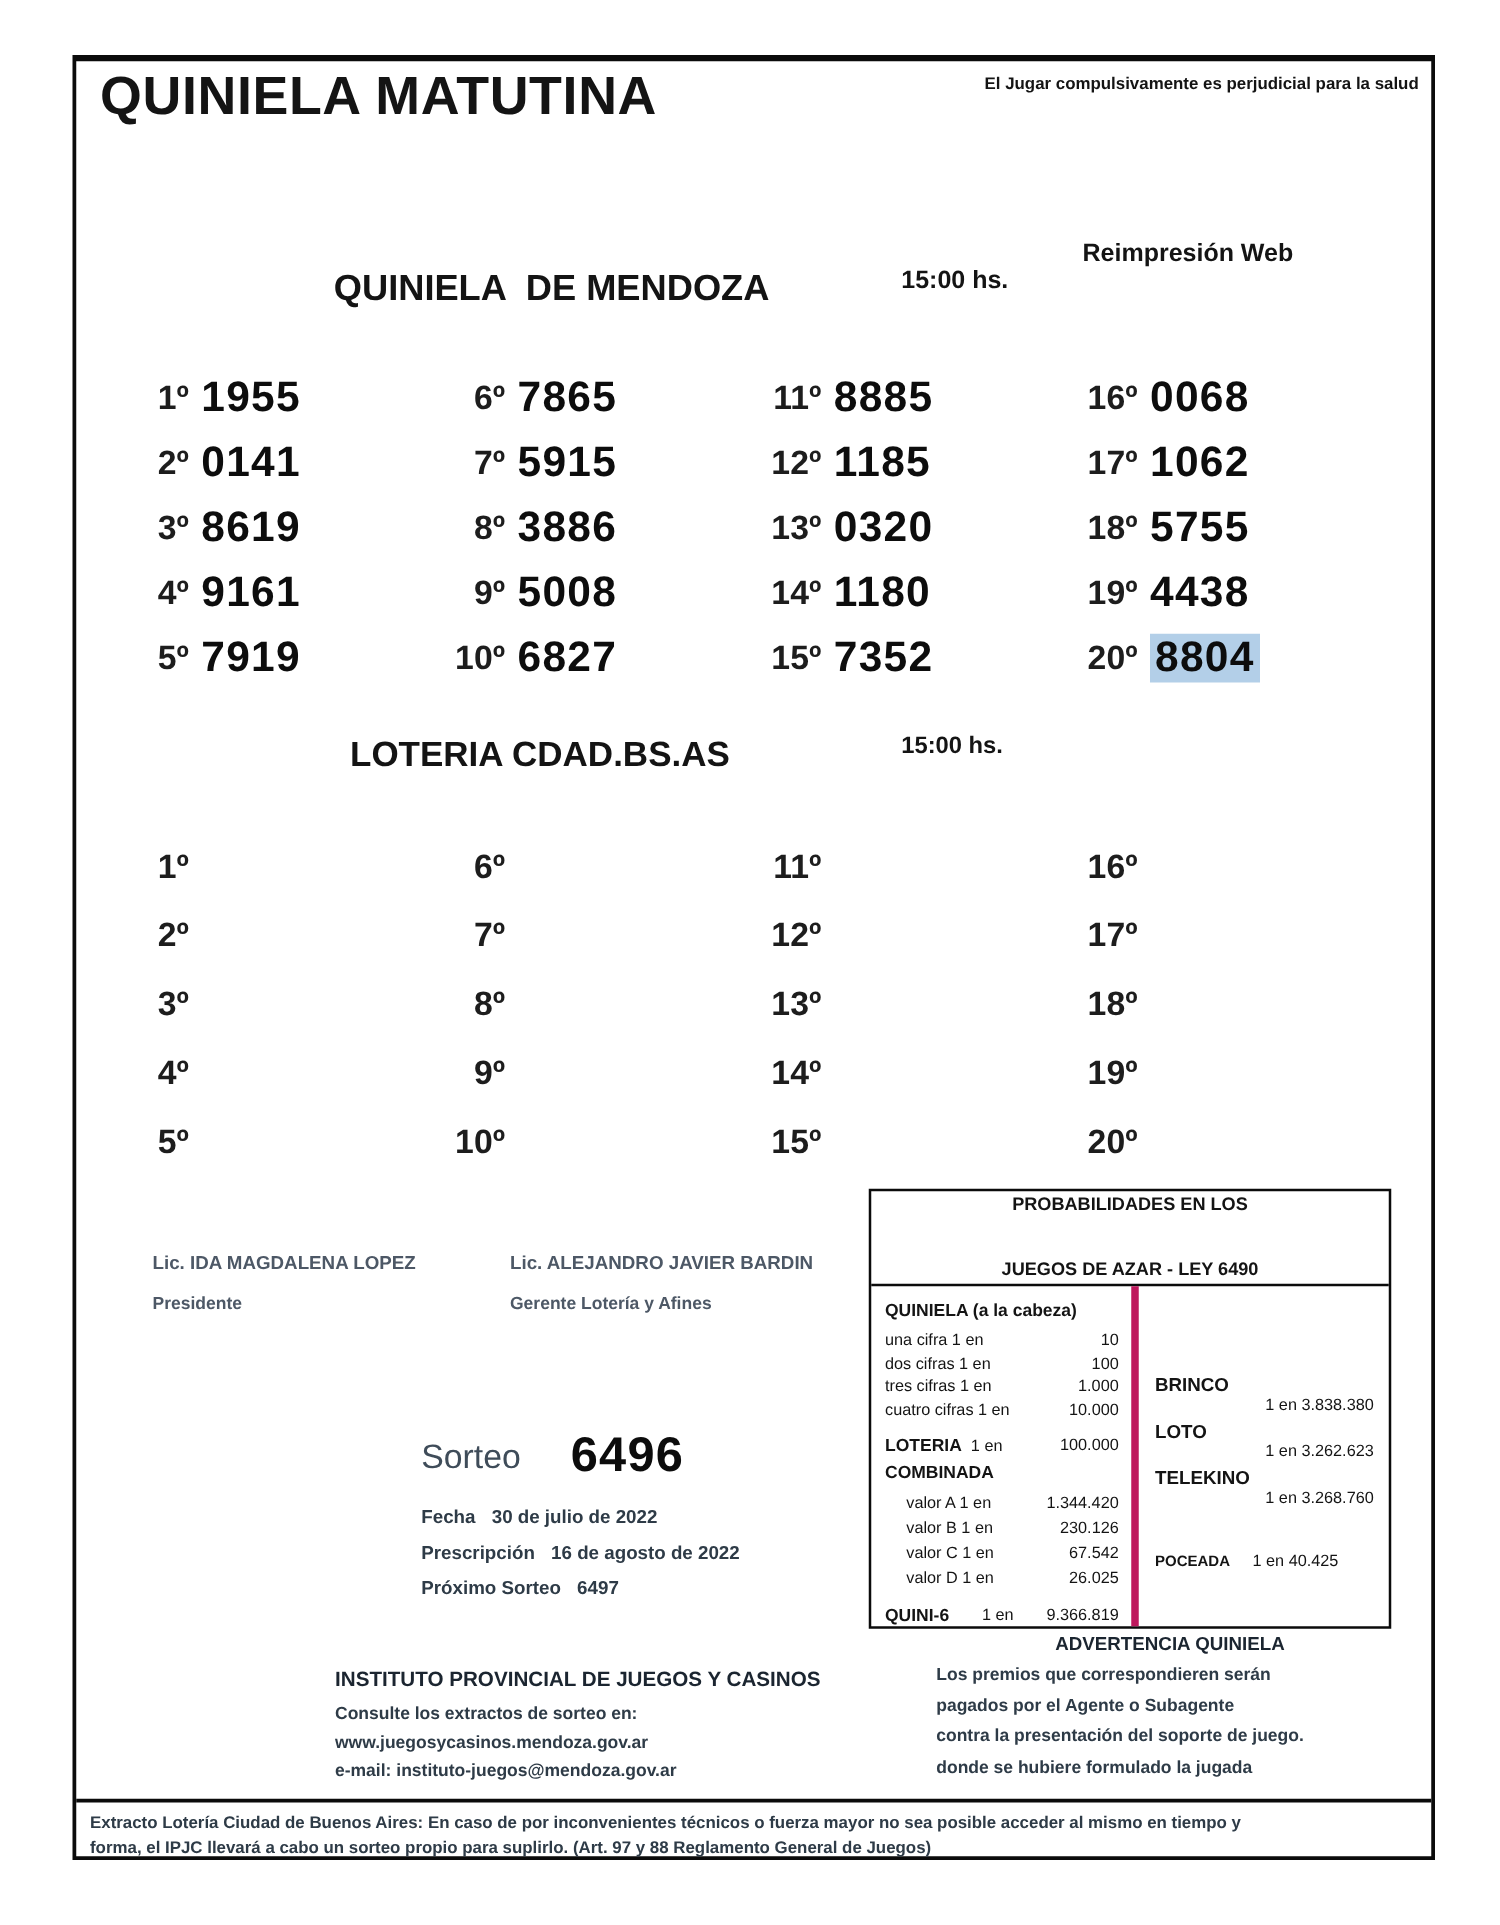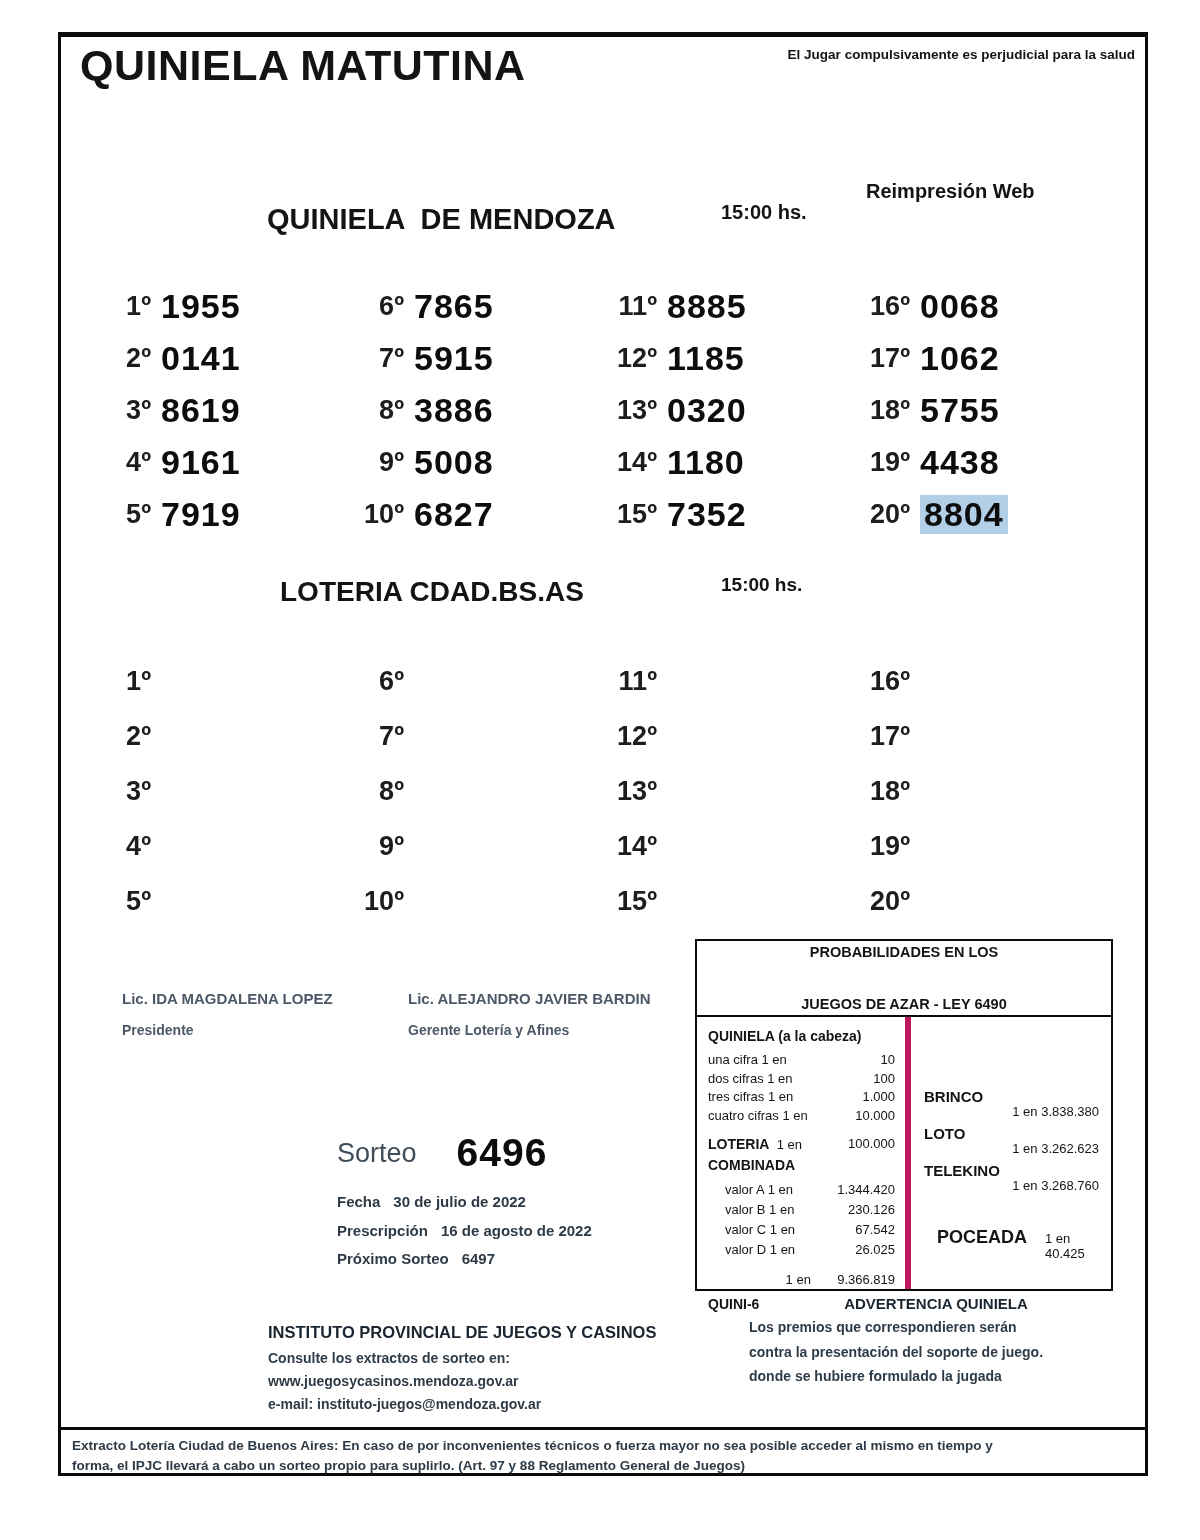--- a/index.html
+++ b/index.html
@@ -3,21 +3,21 @@
 <meta charset="utf-8">
 <style>
   * { box-sizing: border-box; }
   html,body { margin:0; padding:0; background:#fff; }
   .page {
     position:relative; width:1200px; height:1540px; background:#fff;
     font-family:"Liberation Sans","DejaVu Sans",sans-serif; color:#141414;
     overflow:hidden;
   }
   .main-box {
-    position:absolute; left:58px; top:32px; width:1090px; height:1444px;
+    position:absolute; left:58px; top:44px; width:1090px; height:1444px;
     border:3px solid #0b0b0b; border-top-width:5px; background:#fff;
   }
   .doc-title { position:absolute; left:19px; top:4px; font-size:43px; font-weight:700; letter-spacing:0.5px; }
   .warning   { position:absolute; right:10px; top:10px; font-size:13.5px; font-weight:700; }
 
   .sec-title { position:absolute; font-weight:700; }
   .t-mendoza { left:206px; top:166px; font-size:29px; white-space:pre; }
   .t-mendoza-time { left:660px; top:164px; font-size:20px; }
   .t-reprint { left:805px; top:143px; font-size:20px; }
   .t-bsas { left:219px; top:539px; font-size:28px; }
@@ -43,25 +43,25 @@
   .prob-cols { display:flex; height:272px; }
   .prob-left { width:214px; border-right:6px solid #be185d; padding:11px 10px 0 11px; font-size:13px; }
   .prob-right { flex:1; padding:72px 12px 0 13px; font-size:13px; }
   .q-head { font-weight:700; font-size:14px; margin-bottom:7px; }
   .p-row { display:flex; justify-content:space-between; line-height:18.5px; }
   .p-row.indent { padding-left:17px; line-height:20px; }
   .loteria-row { margin-top:9px; line-height:20px; }
   .loteria-row b { font-size:14px; }
   .comb-head { font-weight:700; font-size:14px; margin-top:2px; margin-bottom:7px; }
   .quini-row { margin-top:11px; }
-  .quini-row .qlabel { font-weight:700; font-size:14px;margin-top:24px; }
+  .quini-row .qlabel { font-weight:700; font-size:14px; }
   .game-name { font-weight:700; font-size:15px; line-height:16px; }
   .game-val  { text-align:right; line-height:14px; margin-bottom:7px; }
   .game-inline { display:flex; gap:18px; align-items:baseline; margin-top:36px; }
-  .game-inline .game-name { font-size:18px;margin-left:13px; }
+  .game-inline .game-name { font-size:12px; }
 
   .draw-info { position:absolute; left:276px; top:1094px; }
   .sorteo-row { display:flex; align-items:center; }
   .sorteo-label { font-size:27px; color:#3f4c59; }
   .sorteo-num { font-size:39px; font-weight:700; margin-left:40px; color:#0c0c0c; letter-spacing:1px; }
   .info-rows { margin-top:13px; font-size:15px; font-weight:700; color:#2e3b47; line-height:28.5px; }
   .info-row .lab { margin-right:13px; }
 
   .institute { position:absolute; left:207px; top:1286px; color:#2e3b47; }
   .inst-title { font-size:16.5px; font-weight:700; color:#1b2530; }
@@ -338,20 +338,21 @@
     <div class="institute">
       <div class="inst-title">INSTITUTO PROVINCIAL DE JUEGOS Y CASINOS</div>
       <div class="inst-line first">Consulte los extractos de sorteo en:</div>
       <div class="inst-line">www.juegosycasinos.mendoza.gov.ar</div>
       <div class="inst-line">e-mail:  instituto-juegos@mendoza.gov.ar</div>
     </div>
 
     <div class="advert">
       <div class="advert-title">ADVERTENCIA QUINIELA</div>
       <div class="advert-line first">Los premios que correspondieren serán</div>
+      <div class="advert-line">pagados por el Agente o Subagente</div>
       <div class="advert-line">contra la presentación del soporte de juego.</div>
       <div class="advert-line">donde se hubiere formulado la jugada</div>
     </div>
 
     <div class="footnote">
       <div>Extracto Lotería Ciudad de Buenos Aires: En caso de por inconvenientes técnicos o fuerza mayor no sea posible acceder al mismo en tiempo y</div>
       <div>forma, el IPJC llevará a cabo un sorteo propio para suplirlo. (Art. 97 y 88 Reglamento General de Juegos)</div>
     </div>
 
   </div>

